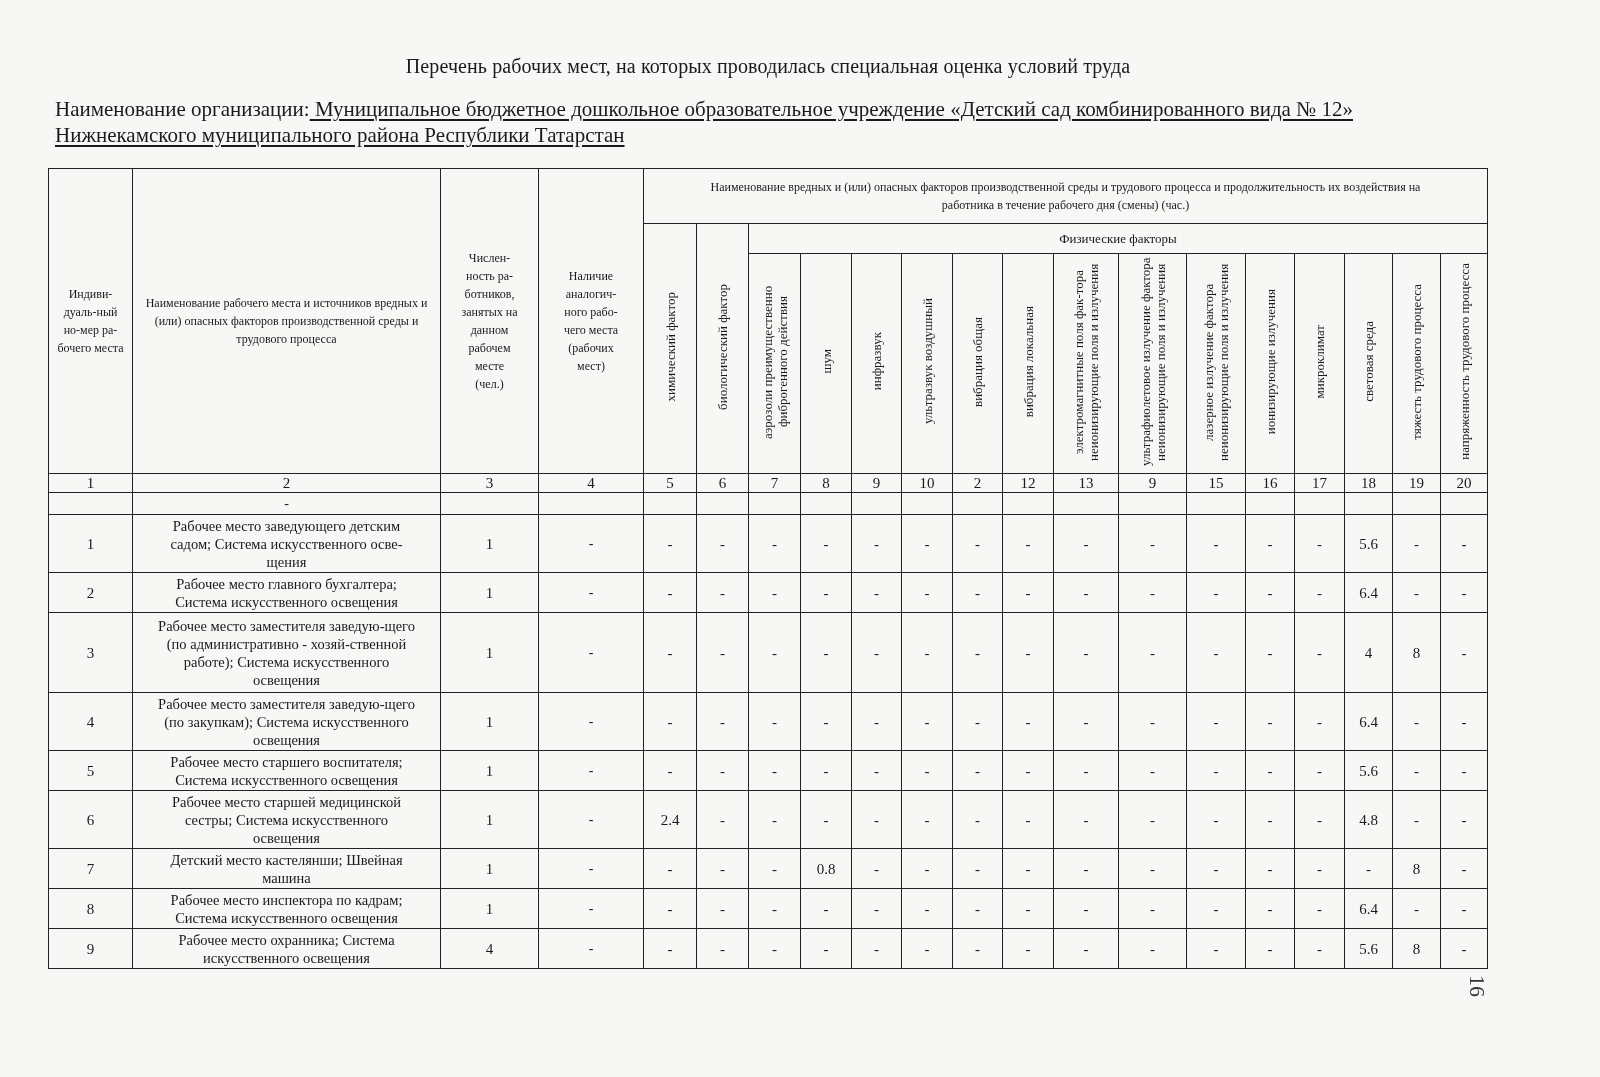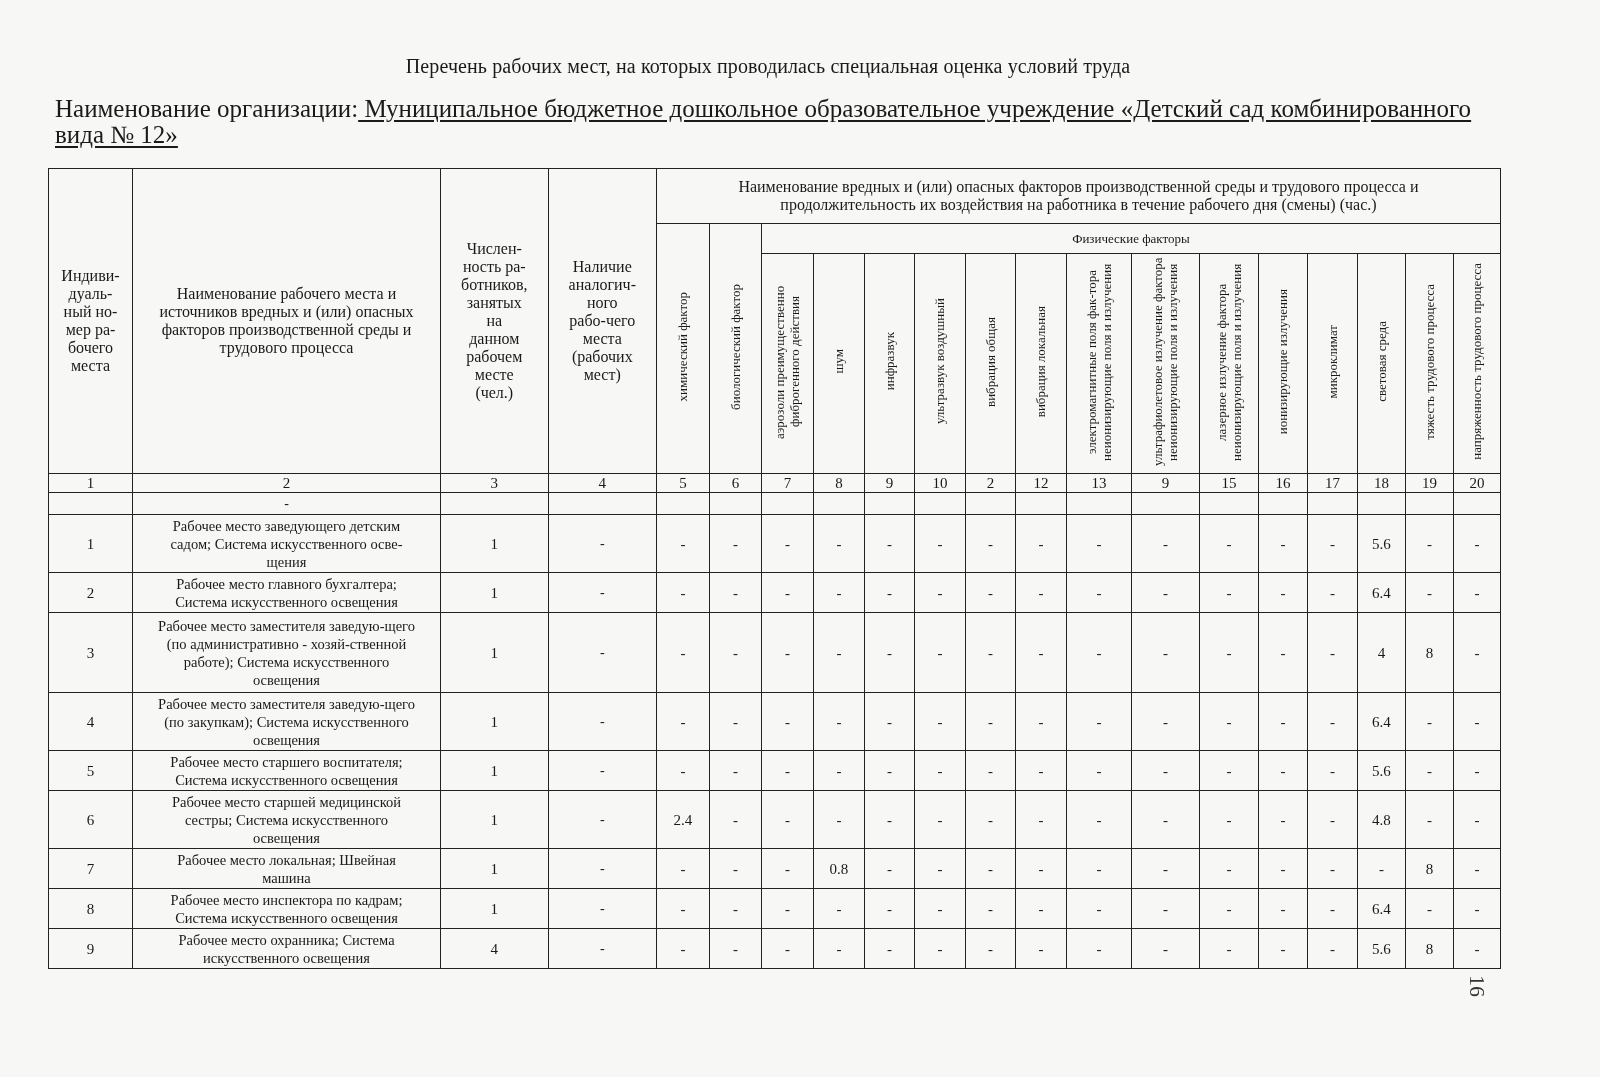--- a/index.html
+++ b/index.html
@@ -6,33 +6,33 @@
   body {
     width:1600px; height:1077px; background:#f7f7f5; position:relative; overflow:hidden;
     font-family: "Liberation Serif", "DejaVu Serif", serif; color:#1a1a1a;
   }
   .title {
     position:absolute; left:0; width:1536px; top:55px; text-align:center;
     font-size:20px; font-weight:normal; letter-spacing:0.1px;
   }
   .org {
     position:absolute; left:55px; top:96px; width:1440px;
-    font-size:25px; line-height:26px;
+    font-size:21px; line-height:26px;
   }
   .org .u { text-decoration:underline; text-underline-offset:3px; }
   table.grid {
     position:absolute; left:48px; top:168px;
     border-collapse:collapse; table-layout:fixed;
     font-size:14.5px; background:transparent;
   }
   table.grid td, table.grid th {
     border:1.6px solid #222; padding:0; text-align:center; vertical-align:middle;
     font-weight:normal; line-height:18px;
   }
-  .hdr-small { font-size:16px; line-height:18px; }
+  .hdr-small { font-size:12px; line-height:18px; }
   .vert {
     writing-mode:vertical-rl; transform:rotate(180deg);
     font-size:13px; line-height:15px; margin:0 auto; white-space:normal;
     max-height:210px; text-align:center; display:inline-block;
   }
   .numrow td { font-size:15px; height:18px; }
   .dash { font-size:14px; }
   .rname { font-size:14.5px; line-height:19.5px; padding:0 20px !important; }
   .val { font-size:15px; }
   .pagenum {
@@ -40,20 +40,21 @@
     transform:rotate(90deg); transform-origin:left top; color:#333;
   }
 </style>
 </head>
 <body>
 
 <div class="title">Перечень рабочих мест, на которых проводилась специальная оценка условий труда</div>
 
 <div class="org">
   <span>Наименование организации:</span><span class="u"> Муниципальное бюджетное дошкольное образовательное учреждение «Детский сад комбинированного вида № 12»</span><br>
+  <span class="u">Нижнекамского муниципального района Республики Татарстан </span>
 </div>
 
 <table class="grid">
   <colgroup>
     <col style="width:84px">
       <col style="width:308px">
       <col style="width:98px">
       <col style="width:105px">
     <col style="width:53px">
       <col style="width:52px">
@@ -274,21 +275,21 @@
         <td class="val">-</td>
         <td class="val">-</td>
         <td class="val">-</td>
         <td class="val">-</td>
         <td class="val">4.8</td>
         <td class="val">-</td>
         <td class="val">-</td>
       </tr>
       <tr style="height: 40px;">
         <td class="val">7</td>
-        <td class="rname">Рабочее место локальная; Швейная машина</td>
+        <td class="rname">Детский место кастелянши; Швейная машина</td>
         <td class="val">1</td>
         <td class="dash">-</td>
         <td class="val">-</td>
         <td class="val">-</td>
         <td class="val">-</td>
         <td class="val">0.8</td>
         <td class="val">-</td>
         <td class="val">-</td>
         <td class="val">-</td>
         <td class="val">-</td>

